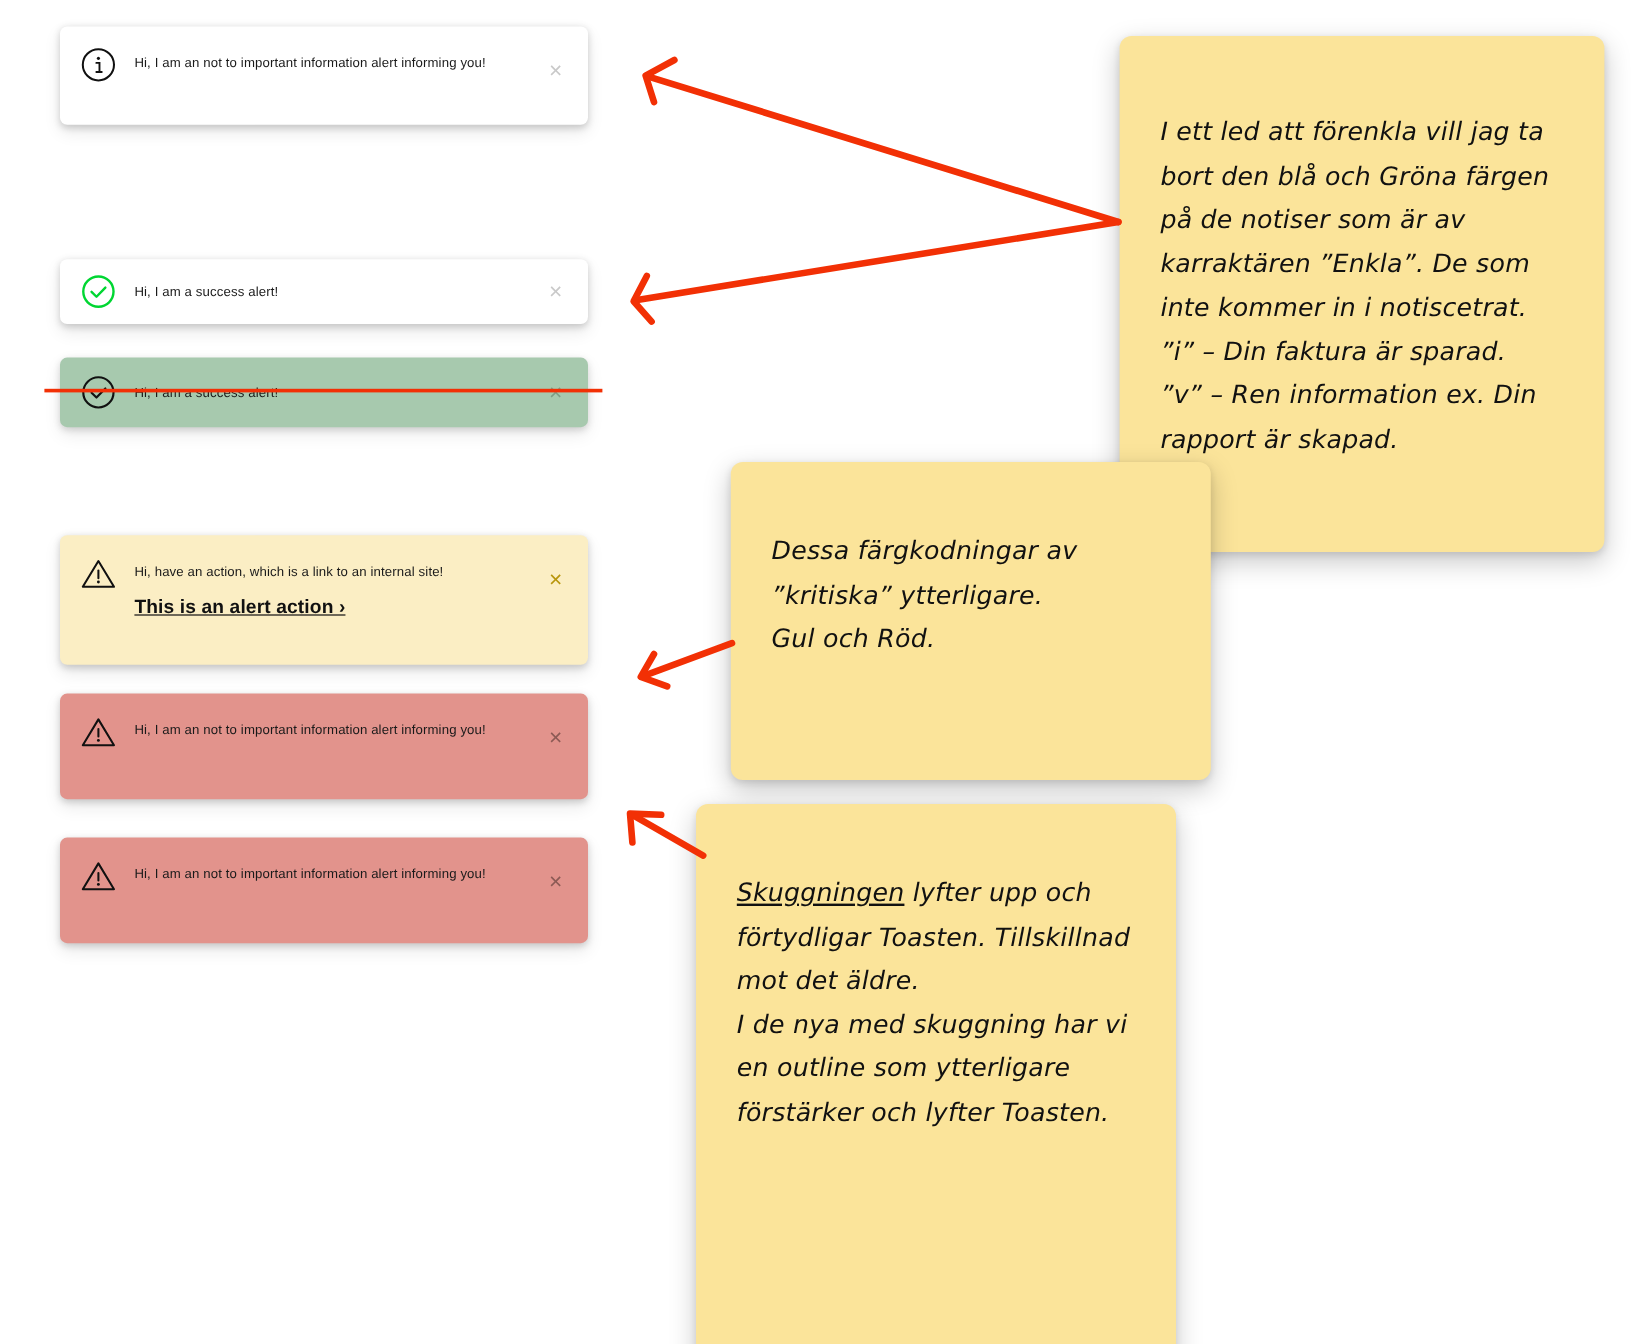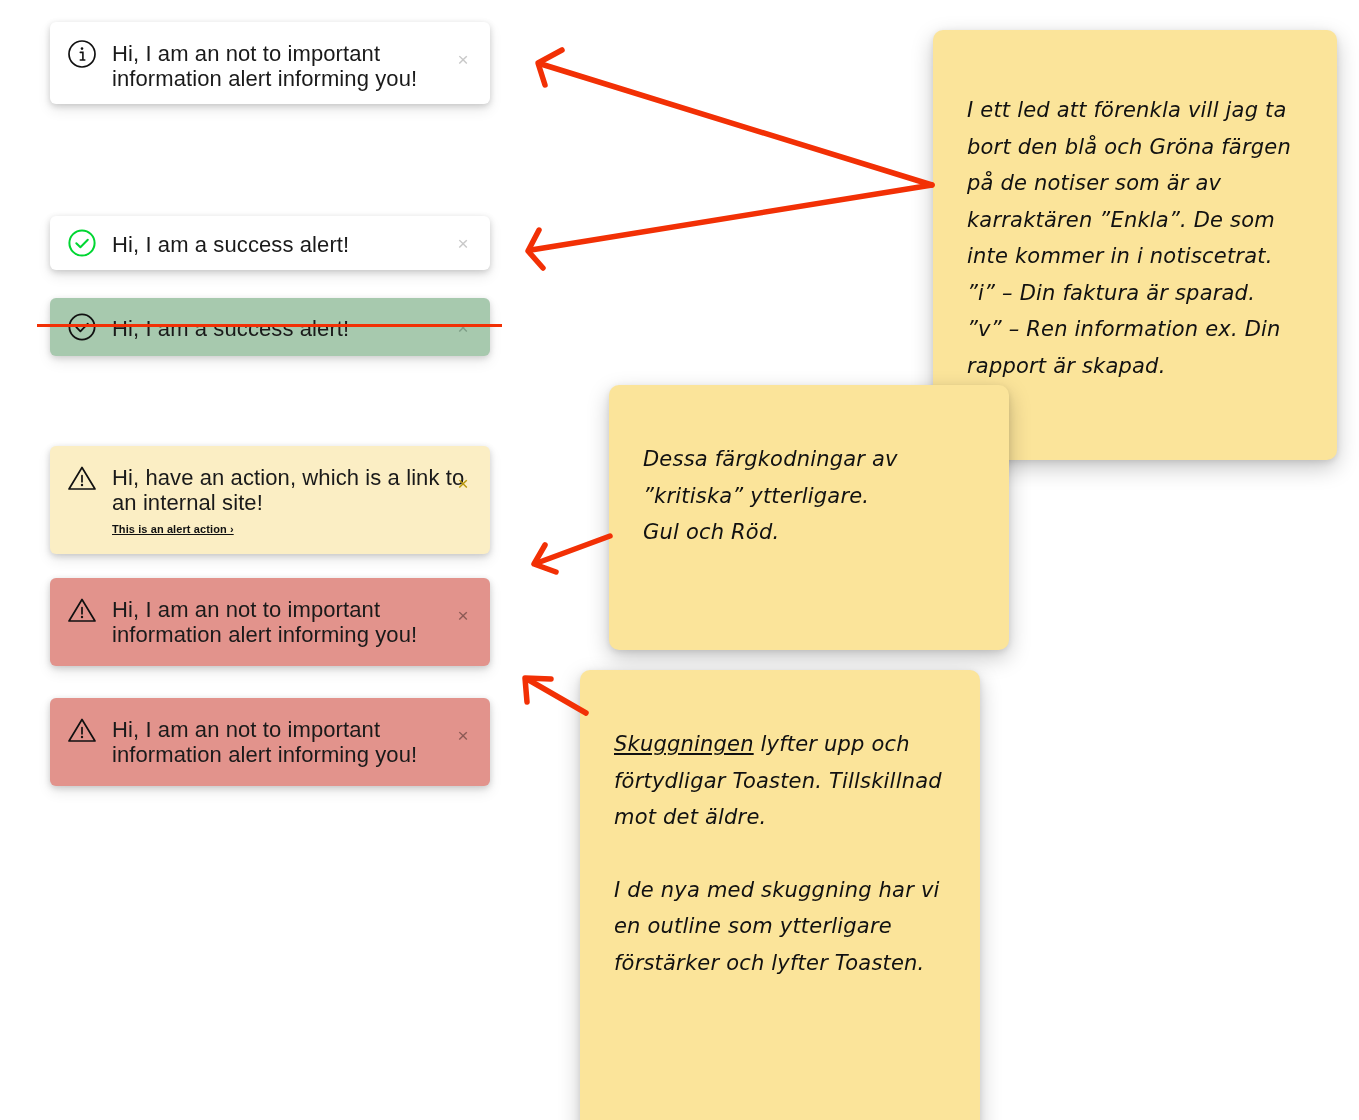--- a/index.html
+++ b/index.html
@@ -23,29 +23,29 @@
     box-shadow: 0 2px 6px rgba(0,0,0,0.17), 0 6px 14px rgba(0,0,0,0.09);
   }
   .alert-icon {
     flex: 0 0 auto;
     width: 32px; height: 32px;
     margin-right: 14px;
     display: flex; align-items: center; justify-content: center;
   }
   .alert-body { flex: 1 1 auto; padding-top: 3px; }
   .alert-text {
-    font-size: 22px;
+    font-size: 11px;
     line-height: 25px;
     color: #1a1a1a;
     letter-spacing: .1px;
   }
   .alert-action {
     display: inline-block;
     margin-top: 8px;
-    font-size: 11px;
+    font-size: 16px;
     font-weight: bold;
     color: #111;
     text-decoration: underline;
     letter-spacing: .1px;
   }
   .alert-close {
     position: absolute;
     top: 28px; right: 18px;
     width: 18px; height: 18px;
     line-height: 1;
@@ -94,21 +94,21 @@
   .note p {
     font-family: "DejaVu Sans", sans-serif;
     font-style: italic;
     font-size: 21px;
     line-height: 36.5px;
     color: #111;
     white-space: pre-line;
     letter-spacing: .2px;
   }
   .note p .underline { text-decoration: underline; }
-  .note p + p { margin-top: 36px; }
+  .note p + p { }
 
   #note-top    { left: 933px; top: 30px;  width: 404px; height: 430px; padding-top: 62px; }
   #note-mid    { left: 609px; top: 385px; width: 400px; height: 265px; padding-top: 56px; }
   #note-bottom { left: 580px; top: 670px; width: 400px; height: 501px; padding-top: 56px; }
 
   
   #arrows {
     position: absolute;
     left: 0; top: 0;
     width: 1359px; height: 1120px;

